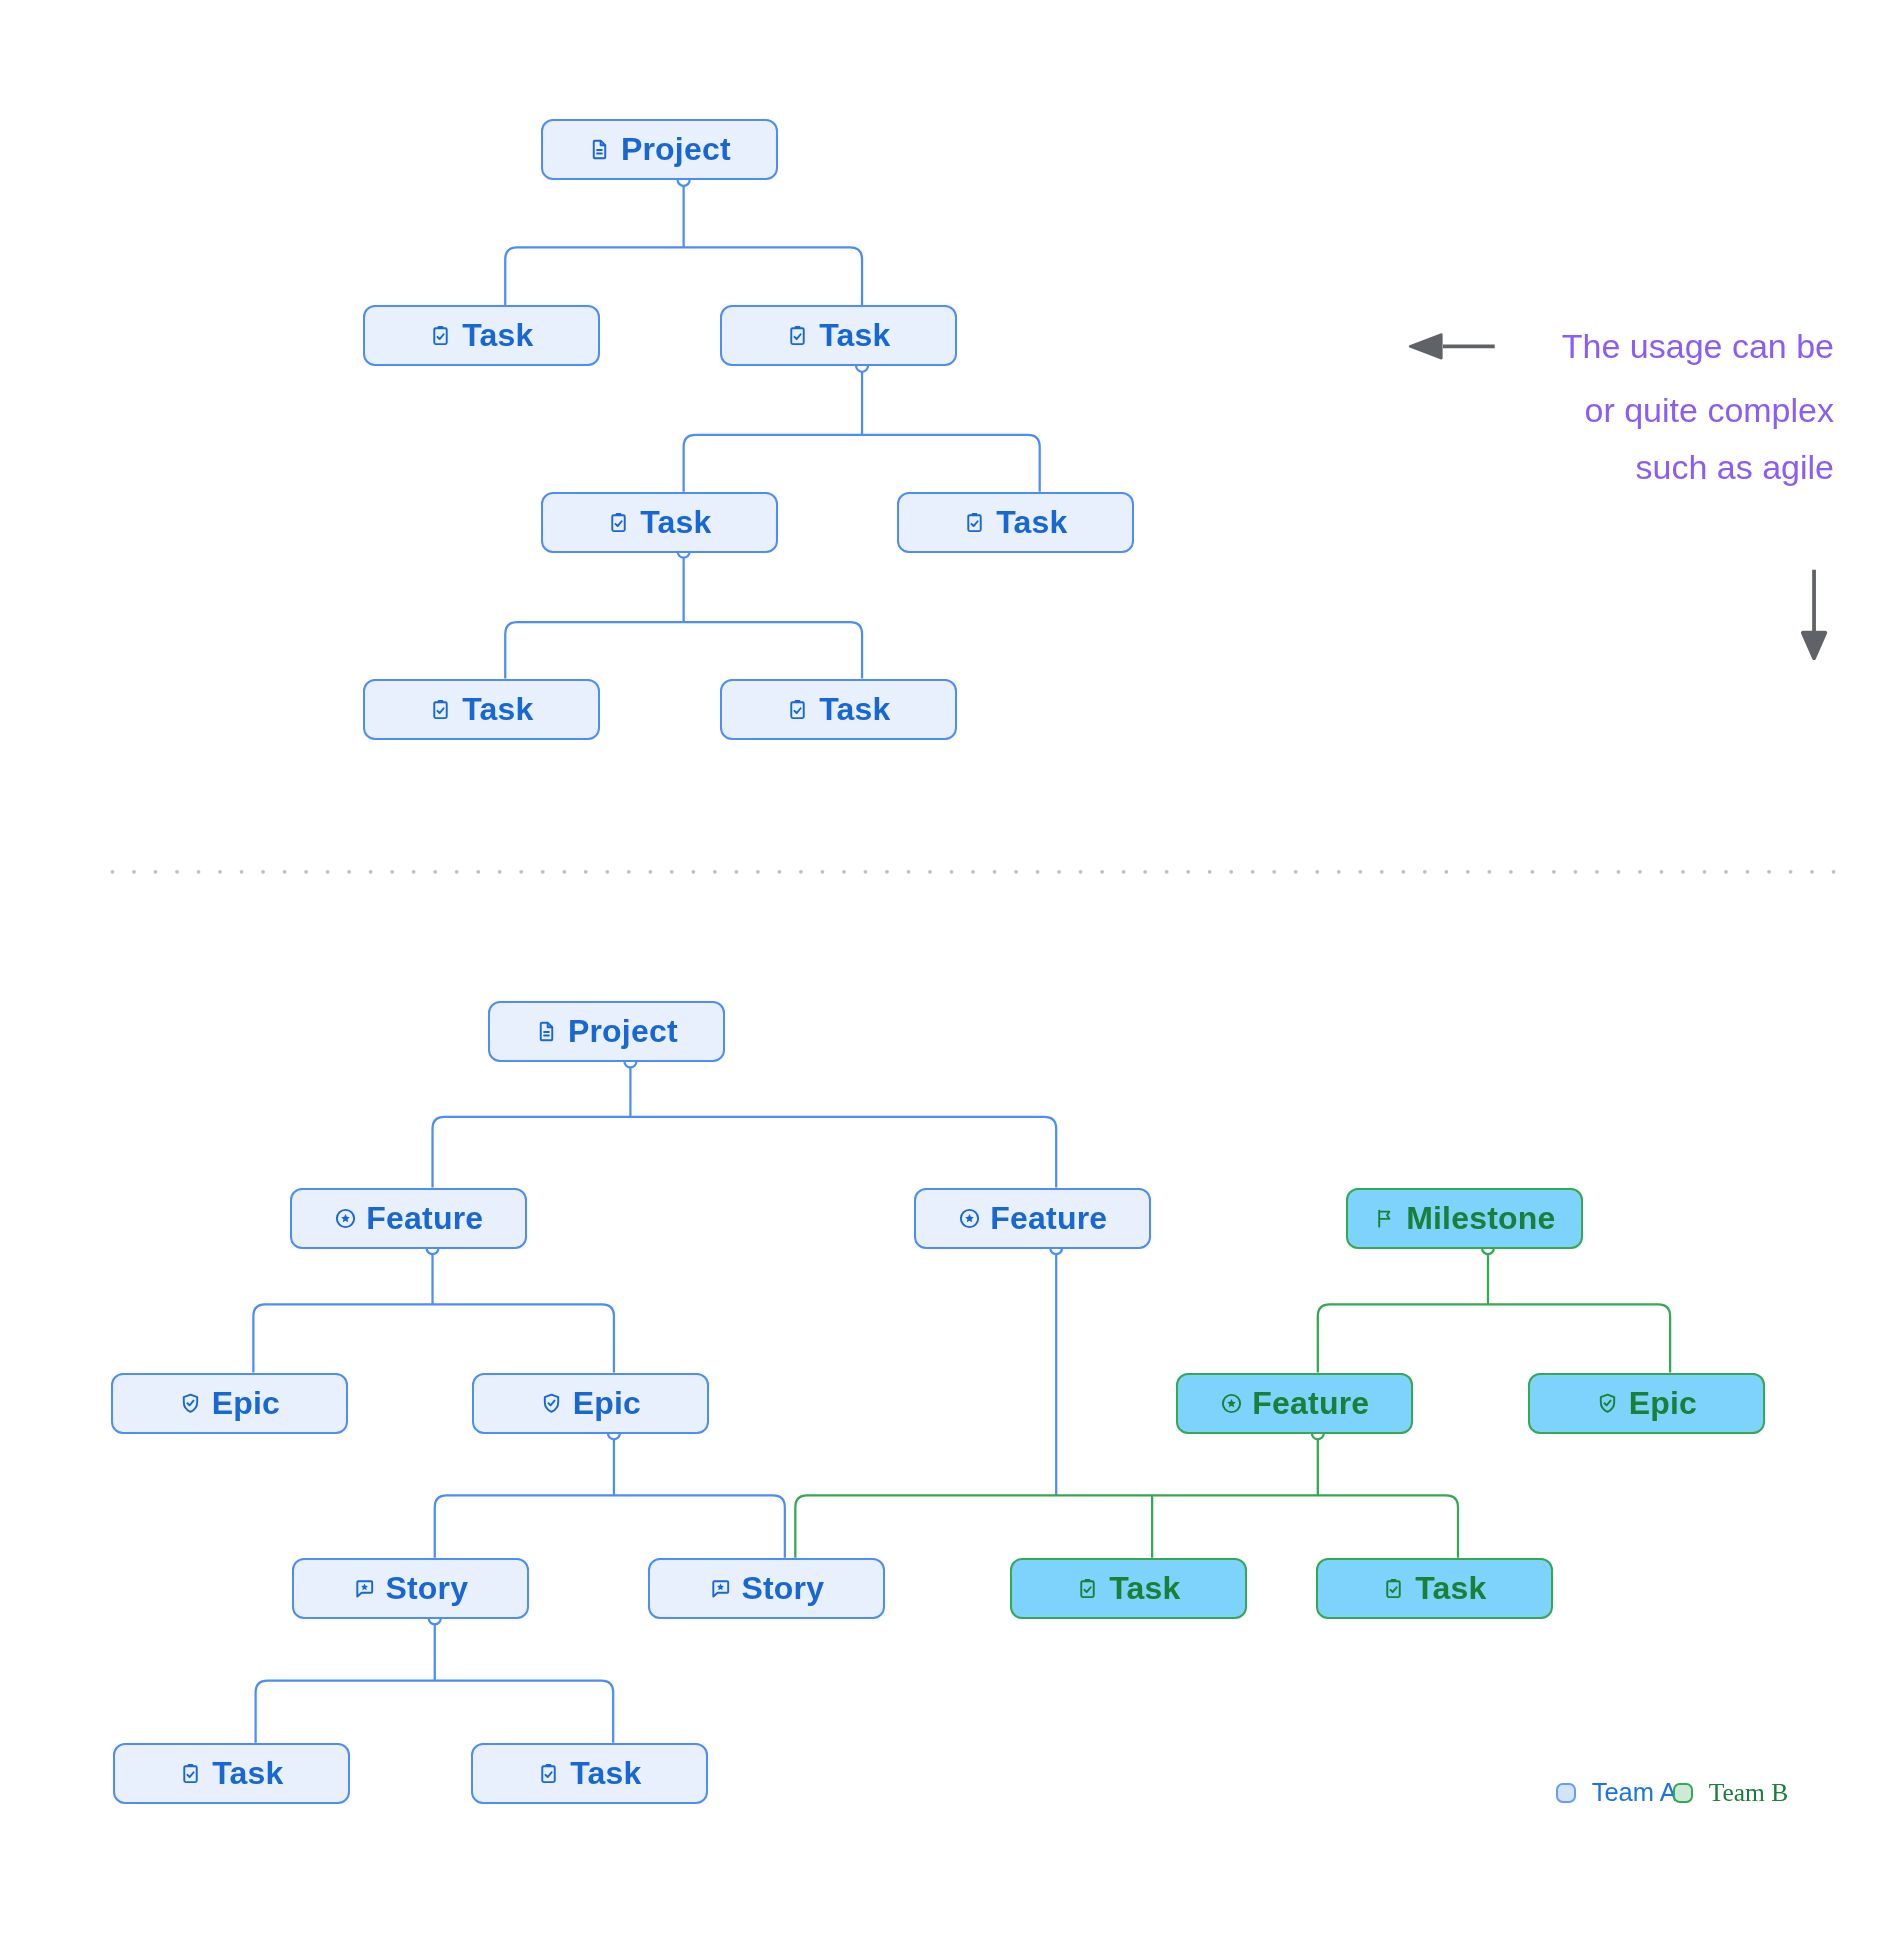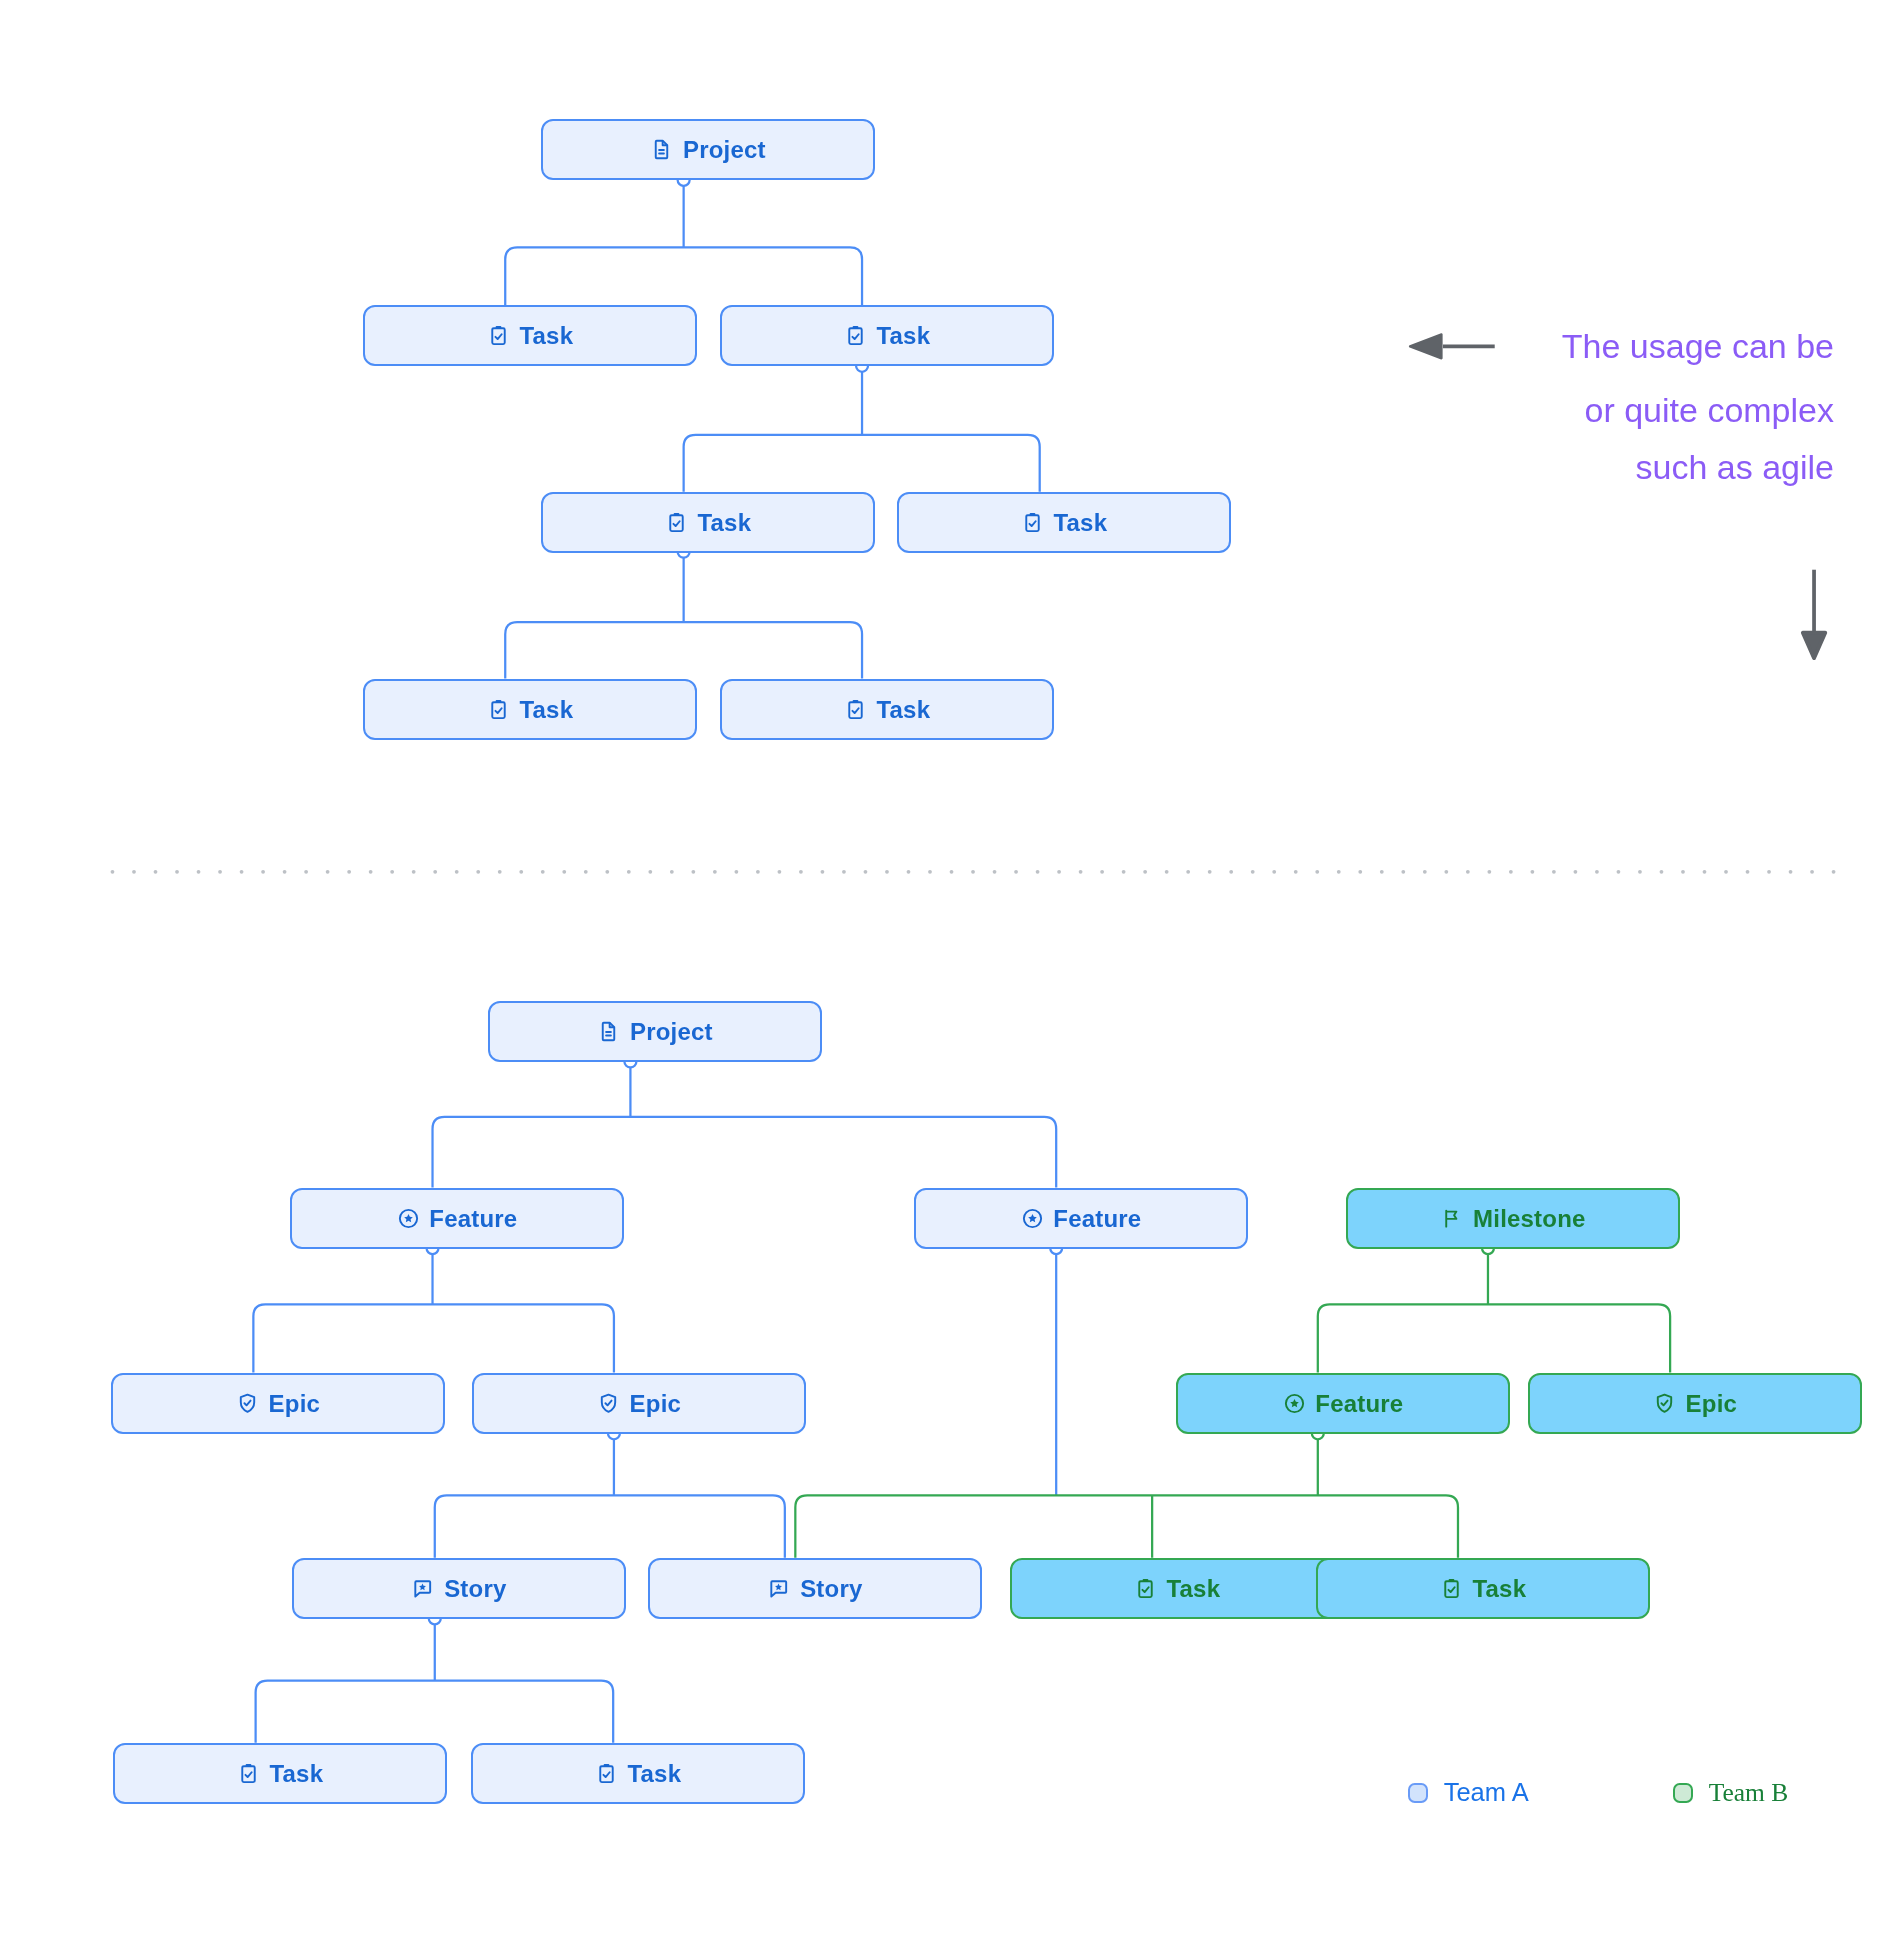--- a/index.html
+++ b/index.html
@@ -3,24 +3,24 @@
 <meta charset="utf-8">
 <title>Project hierarchy diagram</title>
 <style>
   html,body{margin:0;padding:0;background:#ffffff;}
   .canvas{
     position:relative;width:1898px;height:1955px;background:#ffffff;overflow:hidden;
     font-family:"Liberation Sans",sans-serif;
   }
   svg.overlay{position:absolute;left:0;top:0;width:1898px;height:1955px;}
   .node{
-    position:absolute;width:334px;height:61px;box-sizing:border-box;
+    position:absolute;width:237px;height:61px;box-sizing:border-box;
     border:2.2px solid;border-radius:12px;
     display:flex;align-items:center;justify-content:center;gap:9.7px;
-    font-size:24px;font-weight:600;letter-spacing:0.2px;white-space:nowrap;
+    font-size:32px;font-weight:600;letter-spacing:0.2px;white-space:nowrap;
   }
   .node .node-icon{width:23px;height:23px;flex:none;display:block;}
   .team-a{background:#e8f0fe;border-color:#4c8df6;color:#1967d2;}
   .team-b{background:#7dd3fc;border-color:#34a853;color:#188038;}
   .annotation{
     position:absolute;right:64px;top:318px;text-align:right;
     font-size:34px;line-height:57px;color:#8b5cf6;font-weight:400;
   }
   .annotation .block2{margin-top:6.7px;}
   .legend-item{
@@ -245,21 +245,21 @@
         <span class="node-label">Task</span>
       </div>
     </div>
 
   <div class="annotation">
     <div>The usage can be</div>
     <div class="block2">or quite complex</div>
     <div>such as agile</div>
   </div>
 
-  <div class="legend-item" style="left:1408px;top:1778px;">
+  <div class="legend-item" style="left:1556px;top:1778px;">
     <span class="swatch swatch-a"></span>
     <span class="legend-label-a">Team A</span>
   </div>
   <div class="legend-item" style="left:1673px;top:1778px;font-family:Liberation Serif, serif;">
     <span class="swatch swatch-b"></span>
     <span class="legend-label-b">Team B</span>
   </div>
 
 </div>
 

